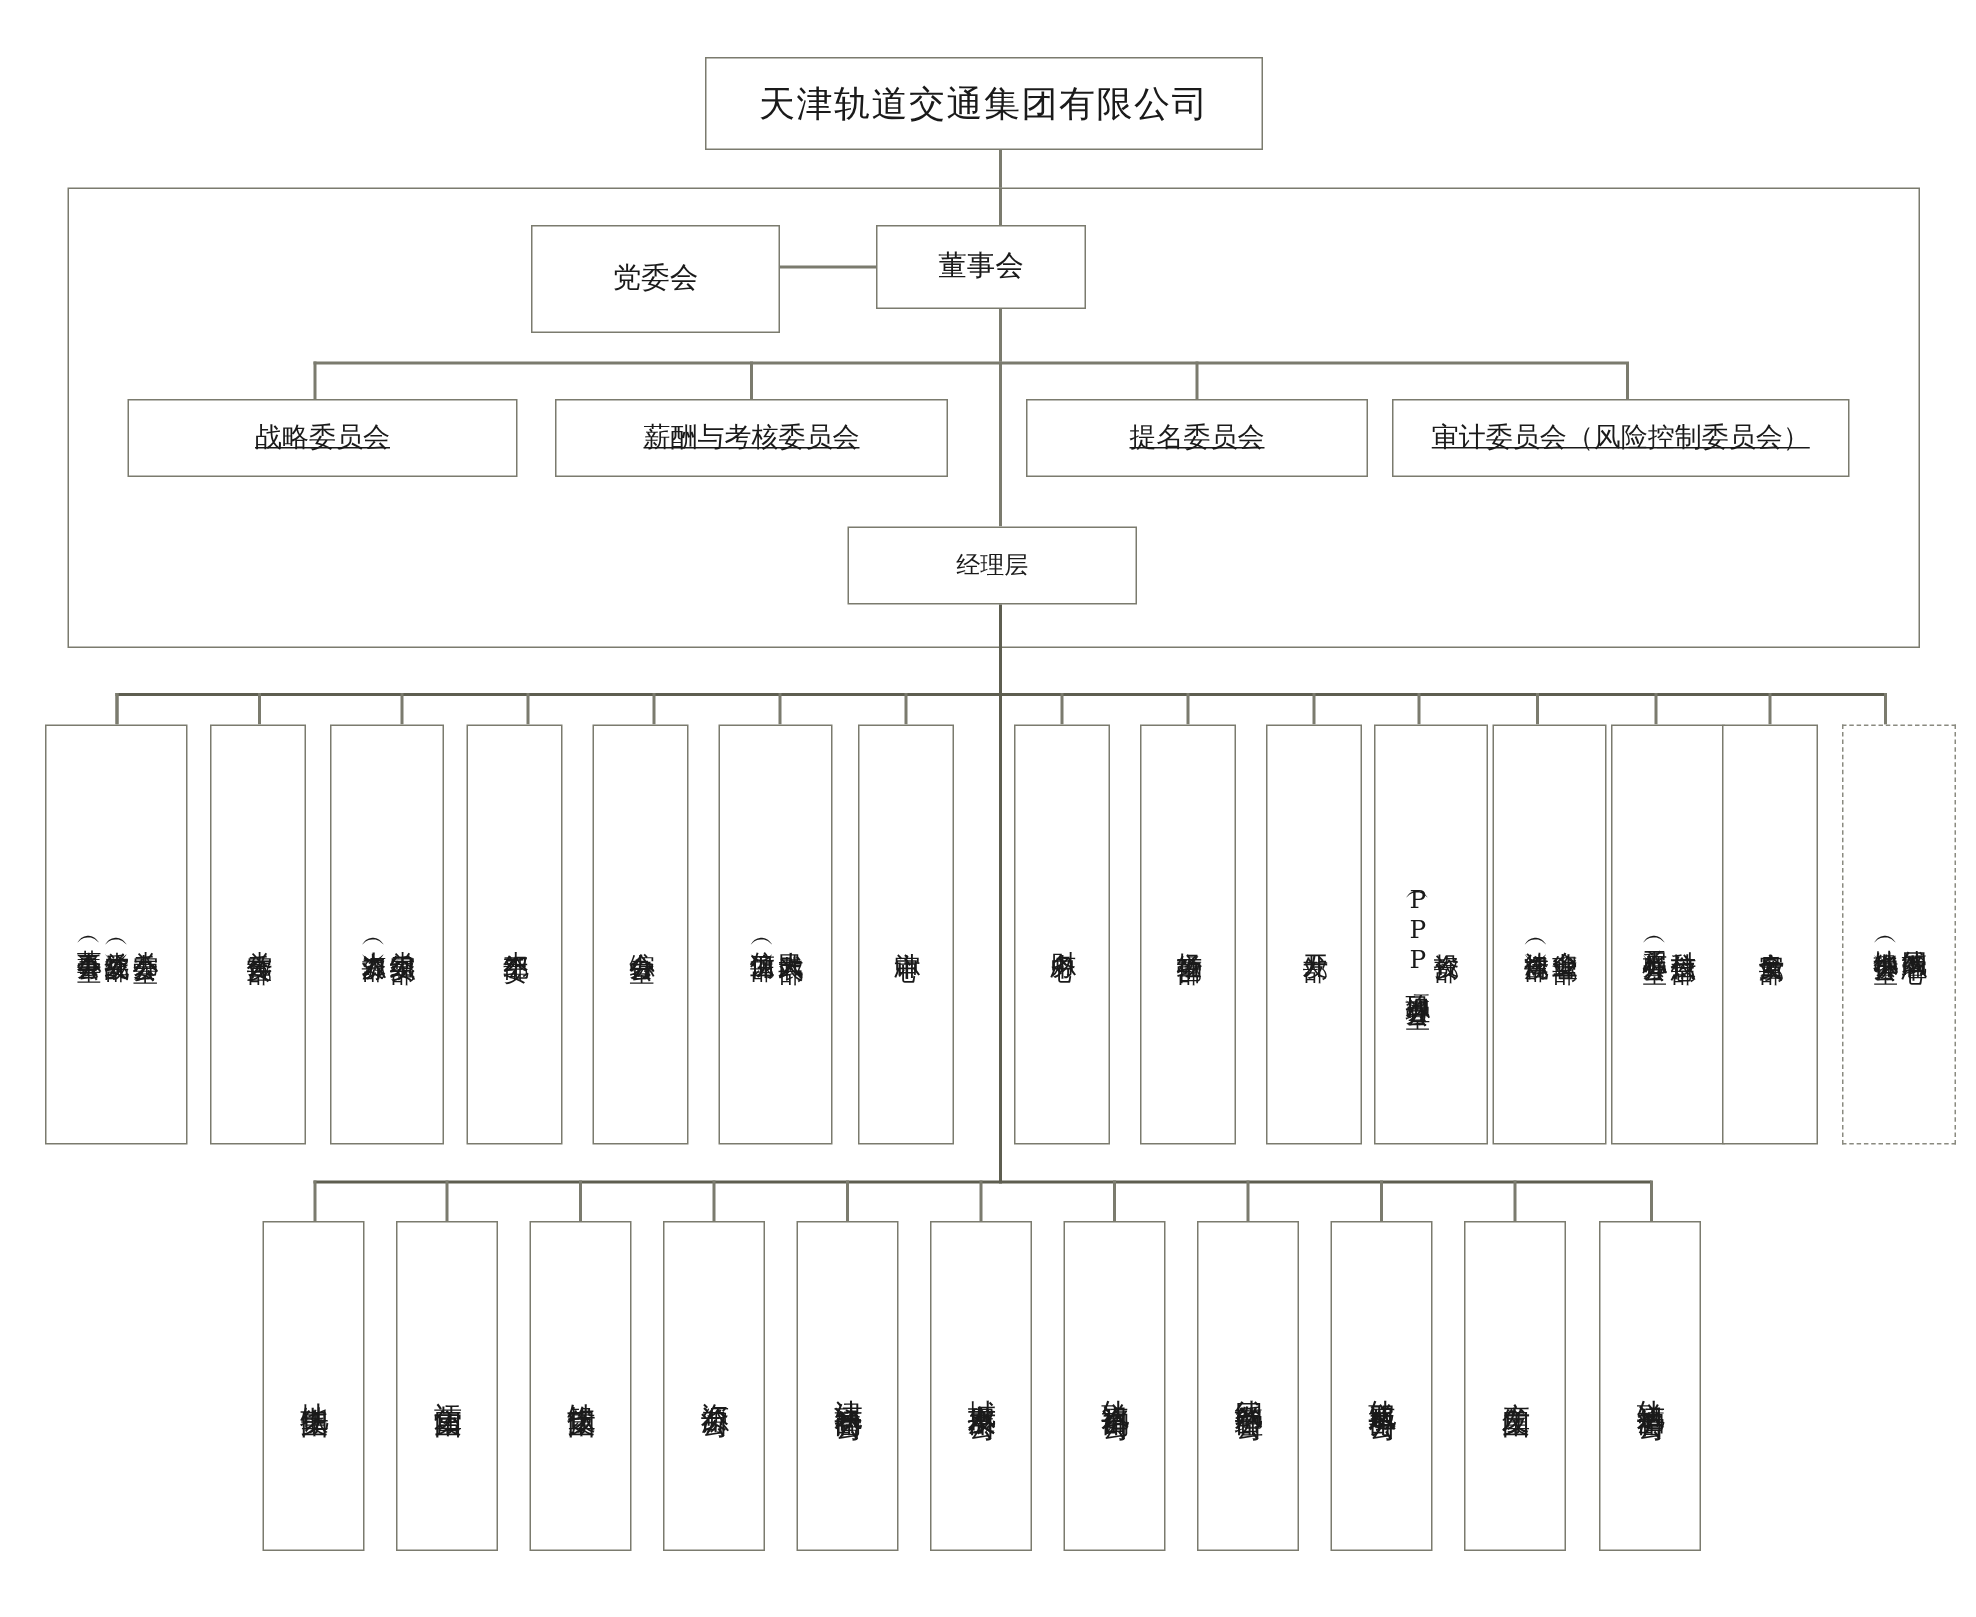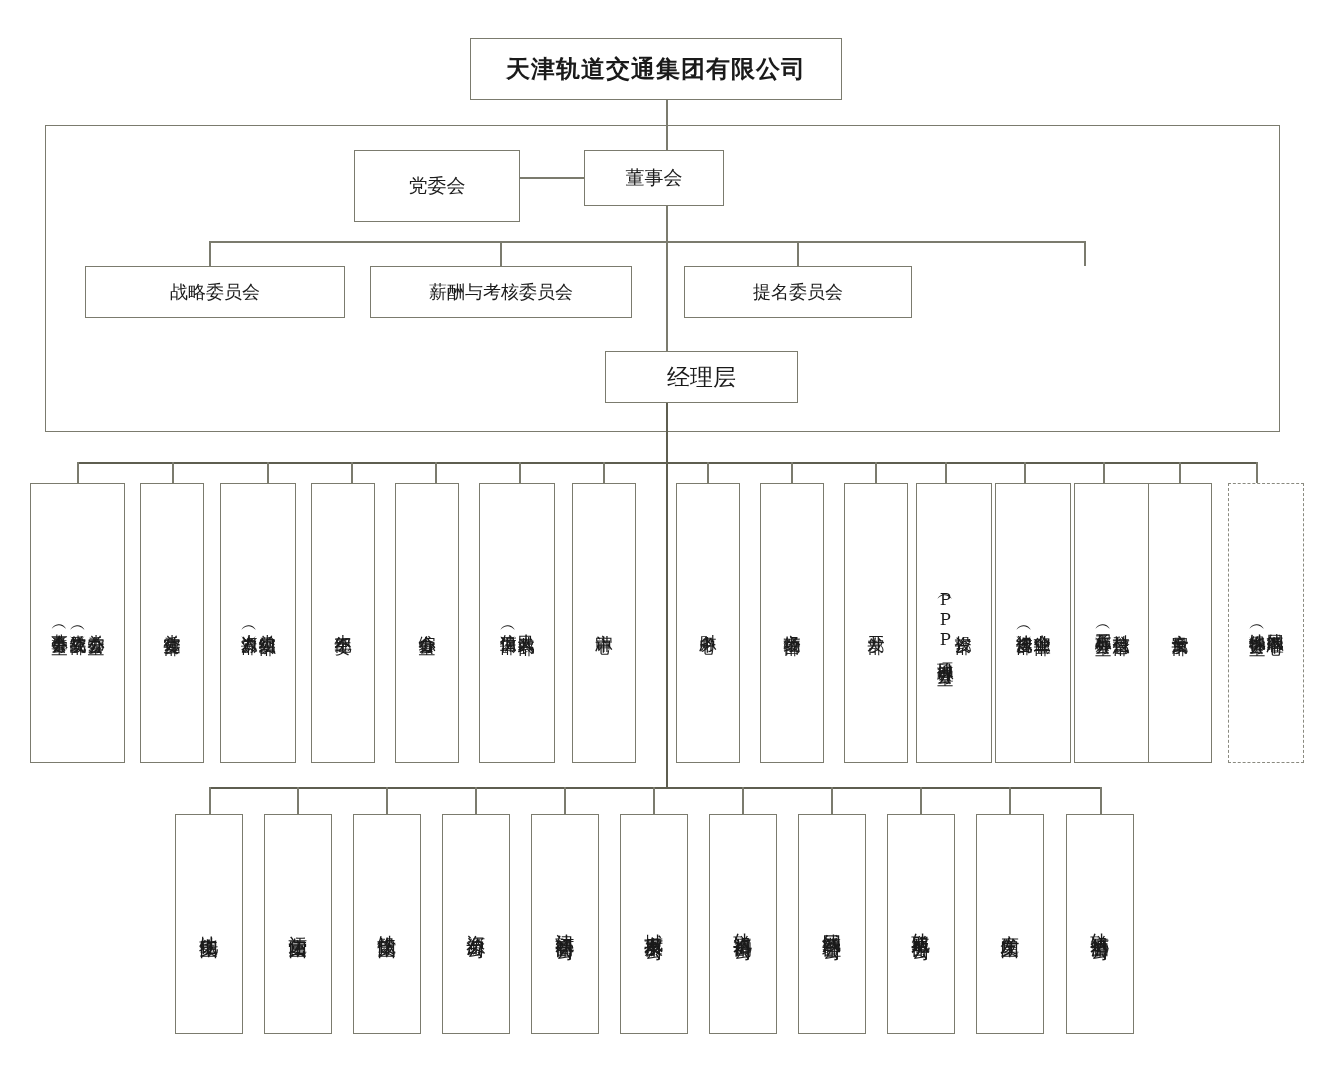--- a/index.html
+++ b/index.html
@@ -26,26 +26,26 @@
     box-sizing: border-box;
     display: flex;
     align-items: center;
     justify-content: center;
     text-align: center;
     line-height: 1.25;
   }
   
   .root-box {
     font-size: 24px;
-    font-weight: bold;
+    font-weight: normal;
     letter-spacing: 1px;
   }
   .lvl2-box { font-size: 19px; }
-  .committee-box { font-size: 18px; }
-  .mgr-box { font-size: 23px; margin-left: 40px; }
+  .committee-box { font-size: 18px; text-decoration: underline; }
+  .mgr-box { font-size: 16px; }
 
   
   .vbox {
     position: absolute;
     border: 1.6px solid #7b7b6e;
     background: #ffffff;
     box-sizing: border-box;
     display: flex;
     flex-direction: row-reverse;
     align-items: center;
@@ -117,20 +117,23 @@
   <div class="ln v" style="left:1084px; top:241px; height:25px;"></div>
 
   <div class="box committee-box" style="left:85px; top:266px; width:260px; height:52px;">
     <span>战略委员会</span>
   </div>
   <div class="box committee-box" style="left:684px; top:266px; width:228px; height:52px;">
     <span>提名委员会</span>
   </div>
   <div class="box committee-box" style="left:370px; top:266px; width:262px; height:52px;">
     <span>薪酬与考核委员会</span>
+  </div>
+  <div class="box committee-box" style="left:928px; top:266px; width:305px; height:52px;">
+    <span>审计委员会（风险控制委员会）</span>
   </div>
 
   <div class="ln v" style="left:666px; top:241px; height:110px;"></div>
 
   <div class="box mgr-box" style="left:565px; top:351px; width:193px; height:52px;">
     <span>经理层</span>
   </div>
 
   <div class="ln v thick" style="left:666px; top:403px; height:386px;"></div>
 

